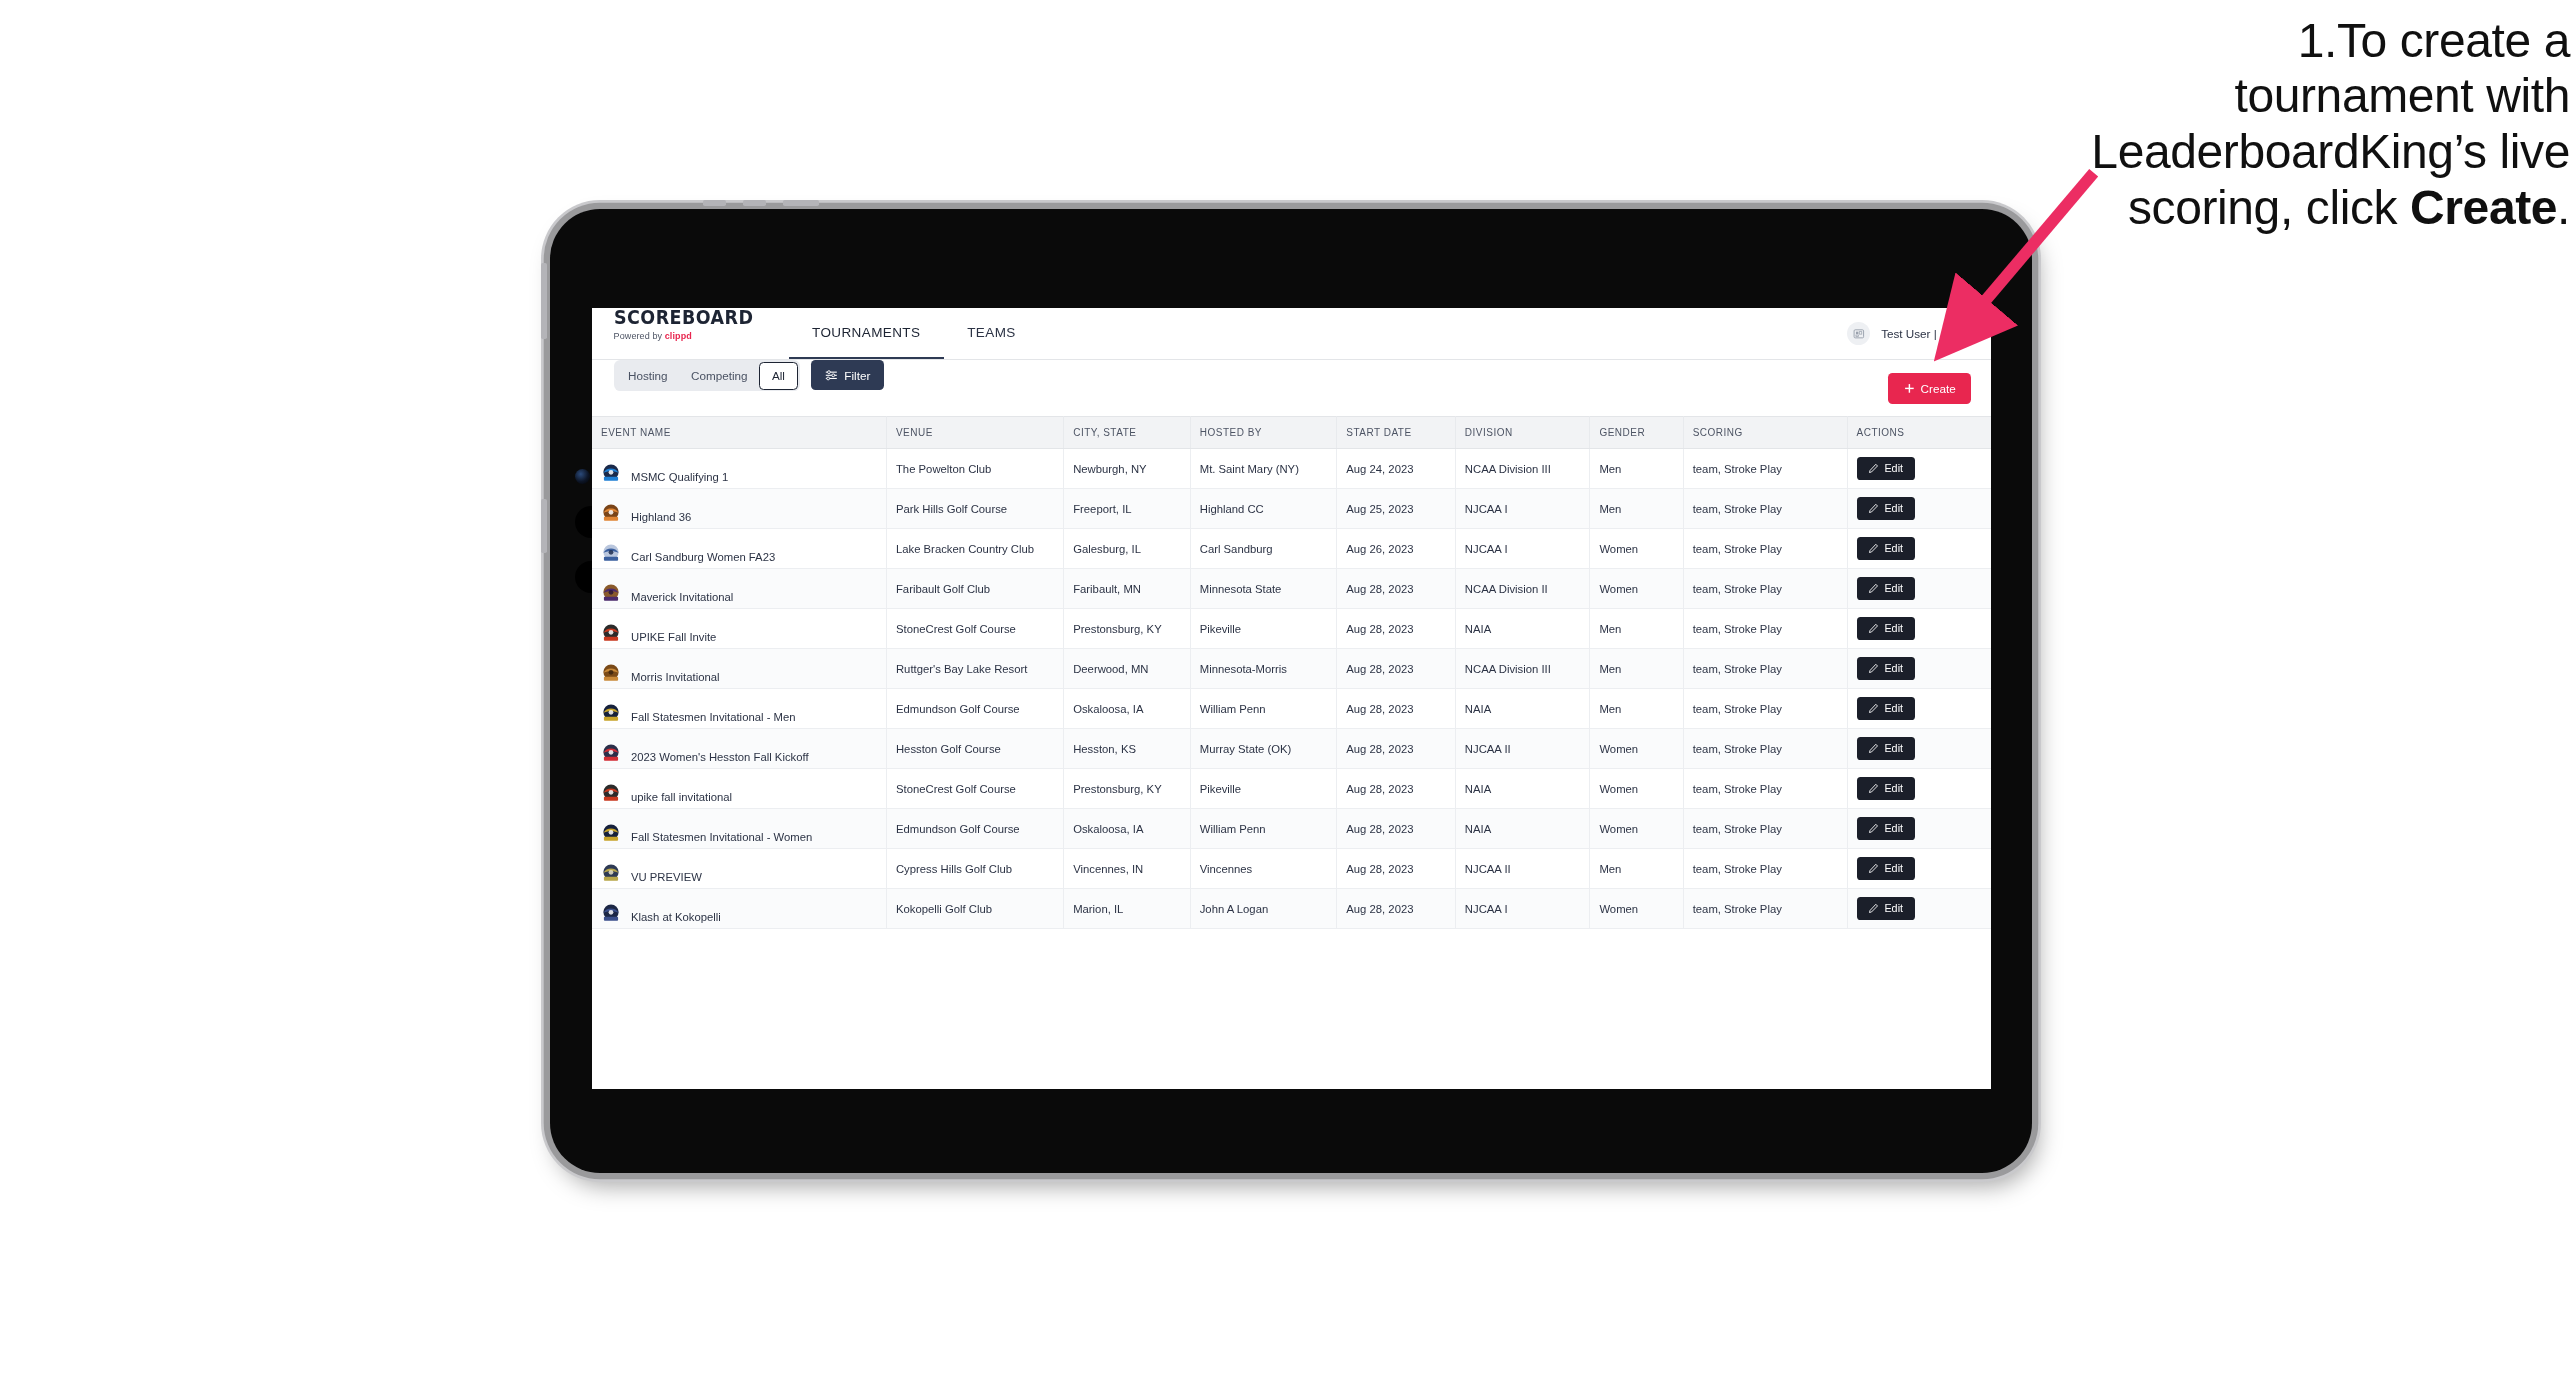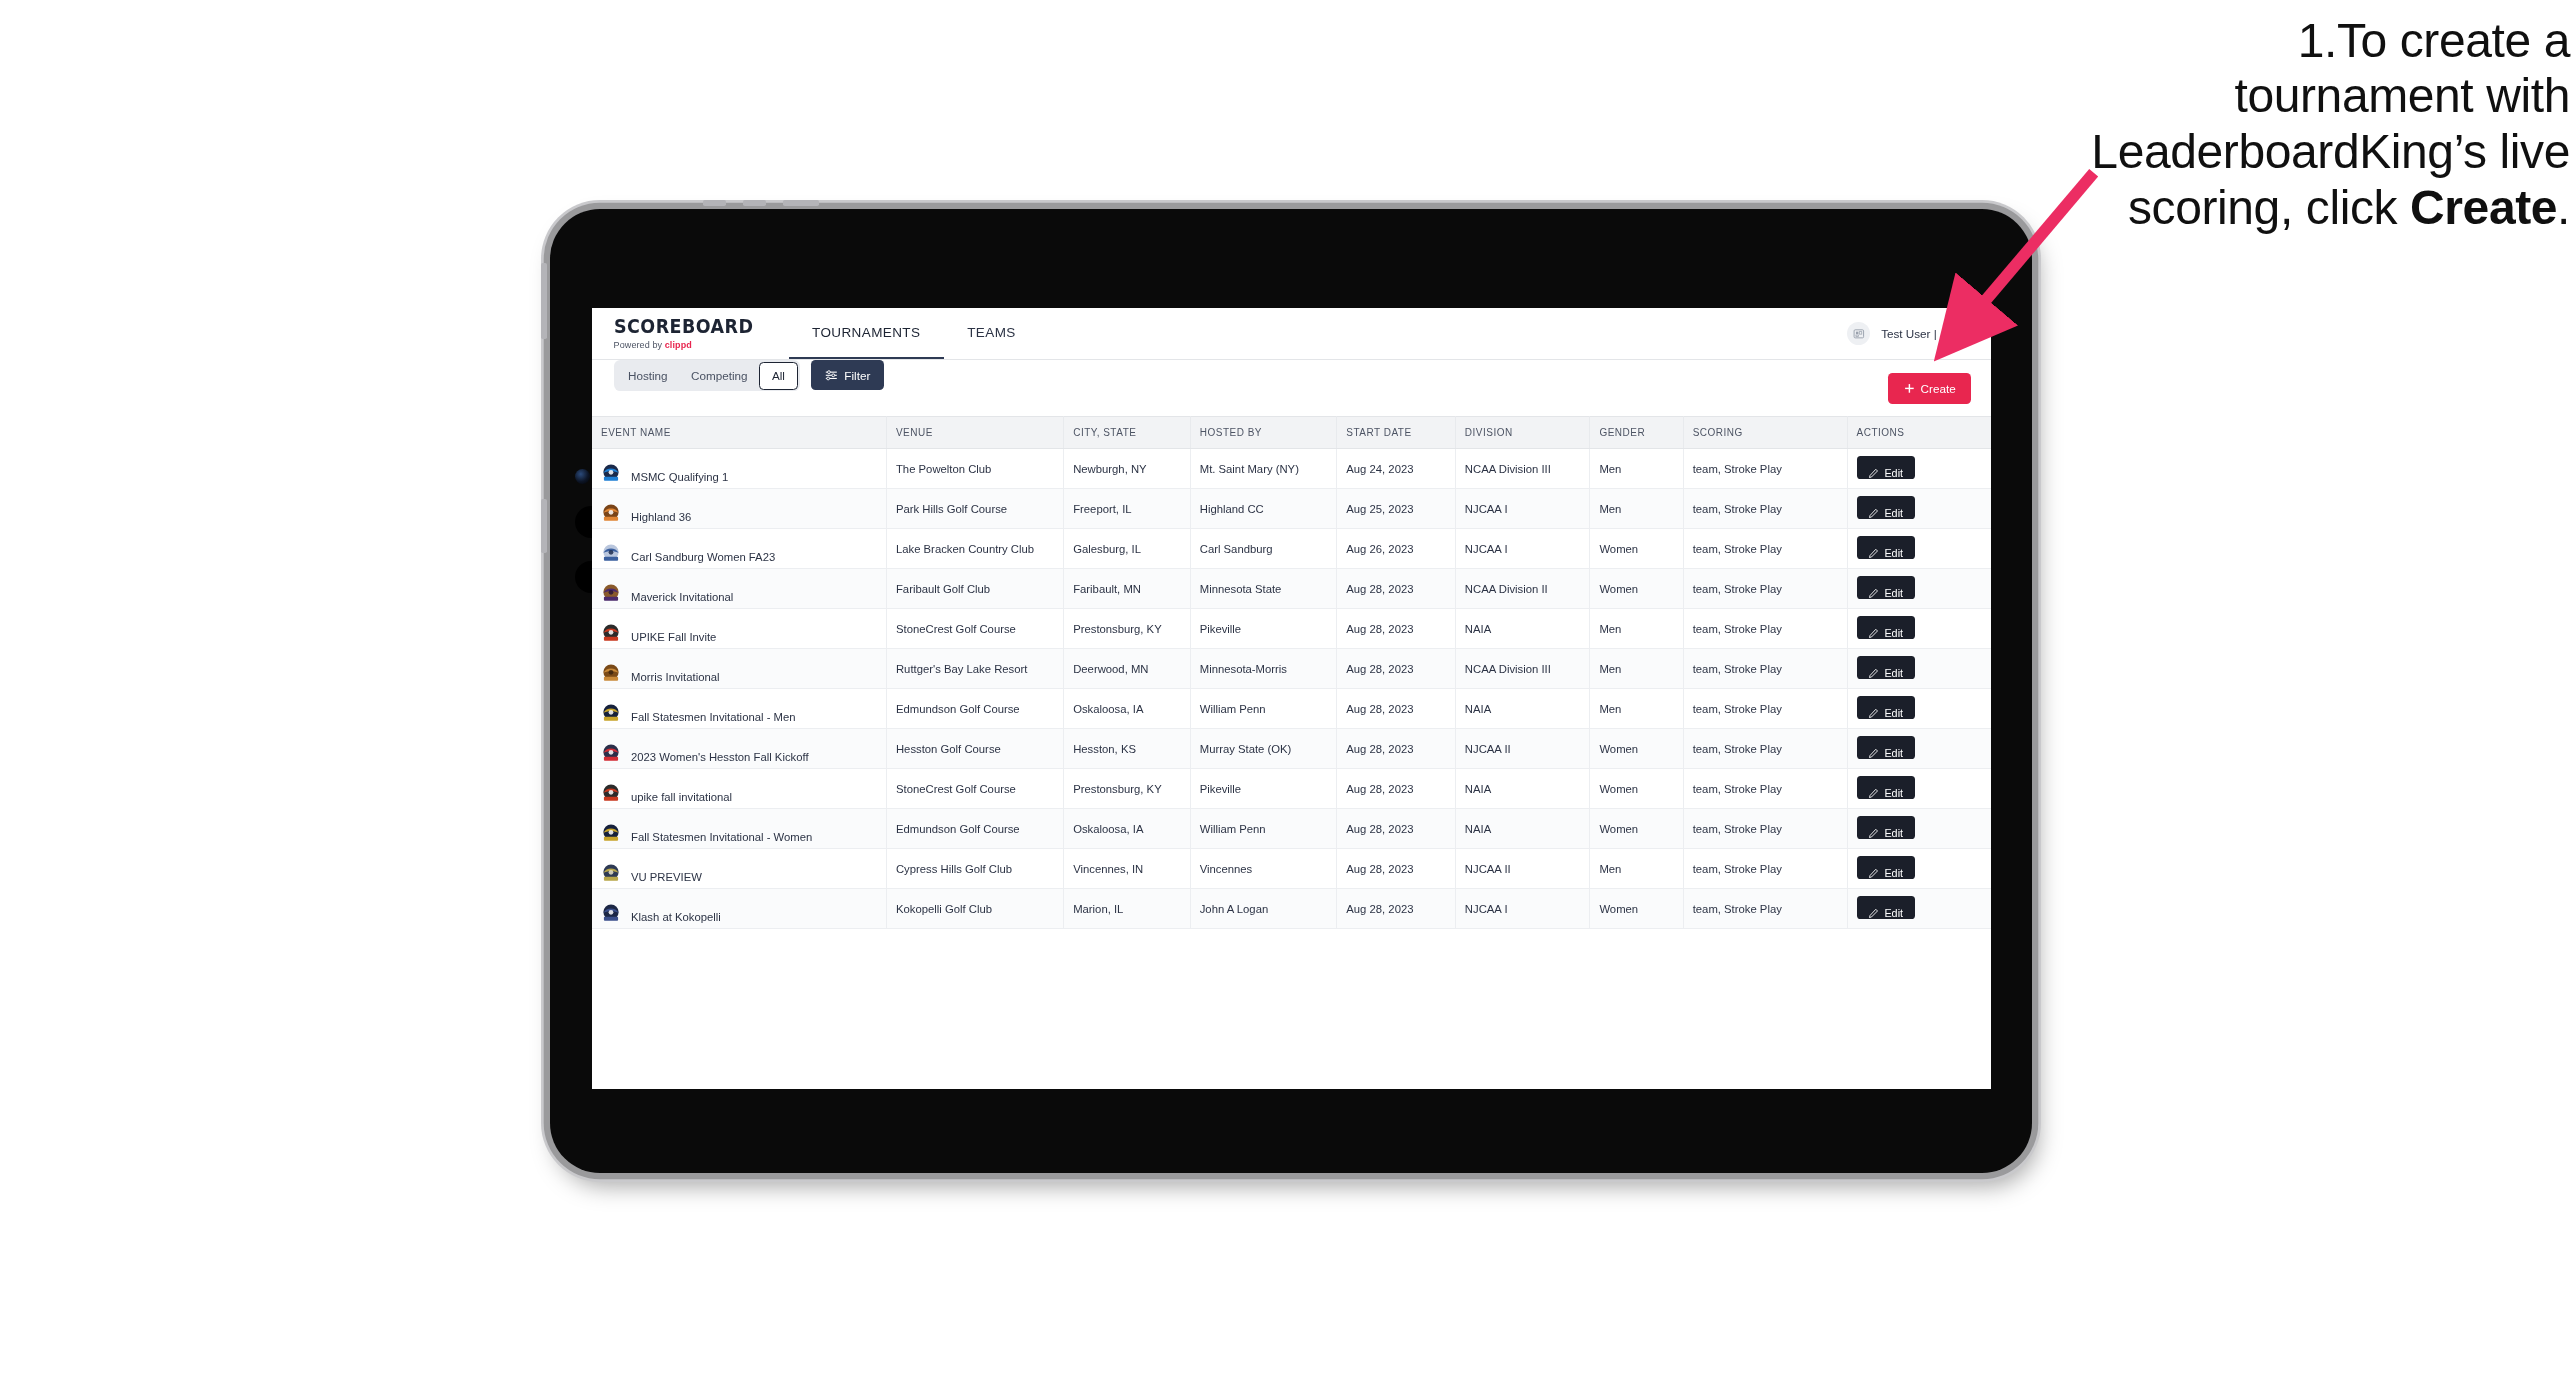--- a/index.html
+++ b/index.html
@@ -53,21 +53,21 @@
   }
 
   
   .topnav {
     display: flex; align-items: stretch;
     height: 52px;
     background: #fff;
     border-bottom: 0.9px solid #e3e5e8;
     position: relative;
   }
-  .brand { display: flex; flex-direction: column; justify-content: center;
+  .brand { display: flex; flex-direction: column; 
     padding: 0 23.4px 0 21.6px; }
   .brand-name {
     font-size: 19px; font-weight: 700; letter-spacing: 0.5px;
     color: #1d2433; line-height: 1; font-family: "DejaVu Sans", sans-serif;
     transform: scaleX(.92); transform-origin: left center;
   }
   .brand-sub { font-size: 9px; color: #4d5464; margin-top: 3.6px; letter-spacing: 0.1px; }
   .brand-sub b { color: #e8264f; font-weight: 700; }
 
   .navtab {
@@ -163,21 +163,21 @@
   .table tbody tr:nth-child(even) { background: #fafbfc; }
   .table tbody tr:nth-child(odd) { background: #ffffff; }
 
   .ev-cell { display: flex; align-items: flex-end; gap: 10px; margin-top: 8px; }
   .logo {
     width: 20px; height: 20px; flex: 0 0 20px;
     border-radius: 2.7px;
     display: block;
   }
   .edit-btn {
-    display: inline-flex; align-items: flex-end; gap: 5.4px;
+    display: inline-flex; align-items: center; gap: 5.4px;
     background: #1b1f2a; color: #fff;
     height: 23.4px; padding: 0 11.7px;
     border-radius: 3.6px; font-size: 10.8px; cursor: pointer;
     border: none; font-family: "Liberation Sans", sans-serif;
   }
 
   
   col.c-ev   { width: 221px; }
   col.c-ven  { width: 133px; }
   col.c-cty  { width: 95px; }

